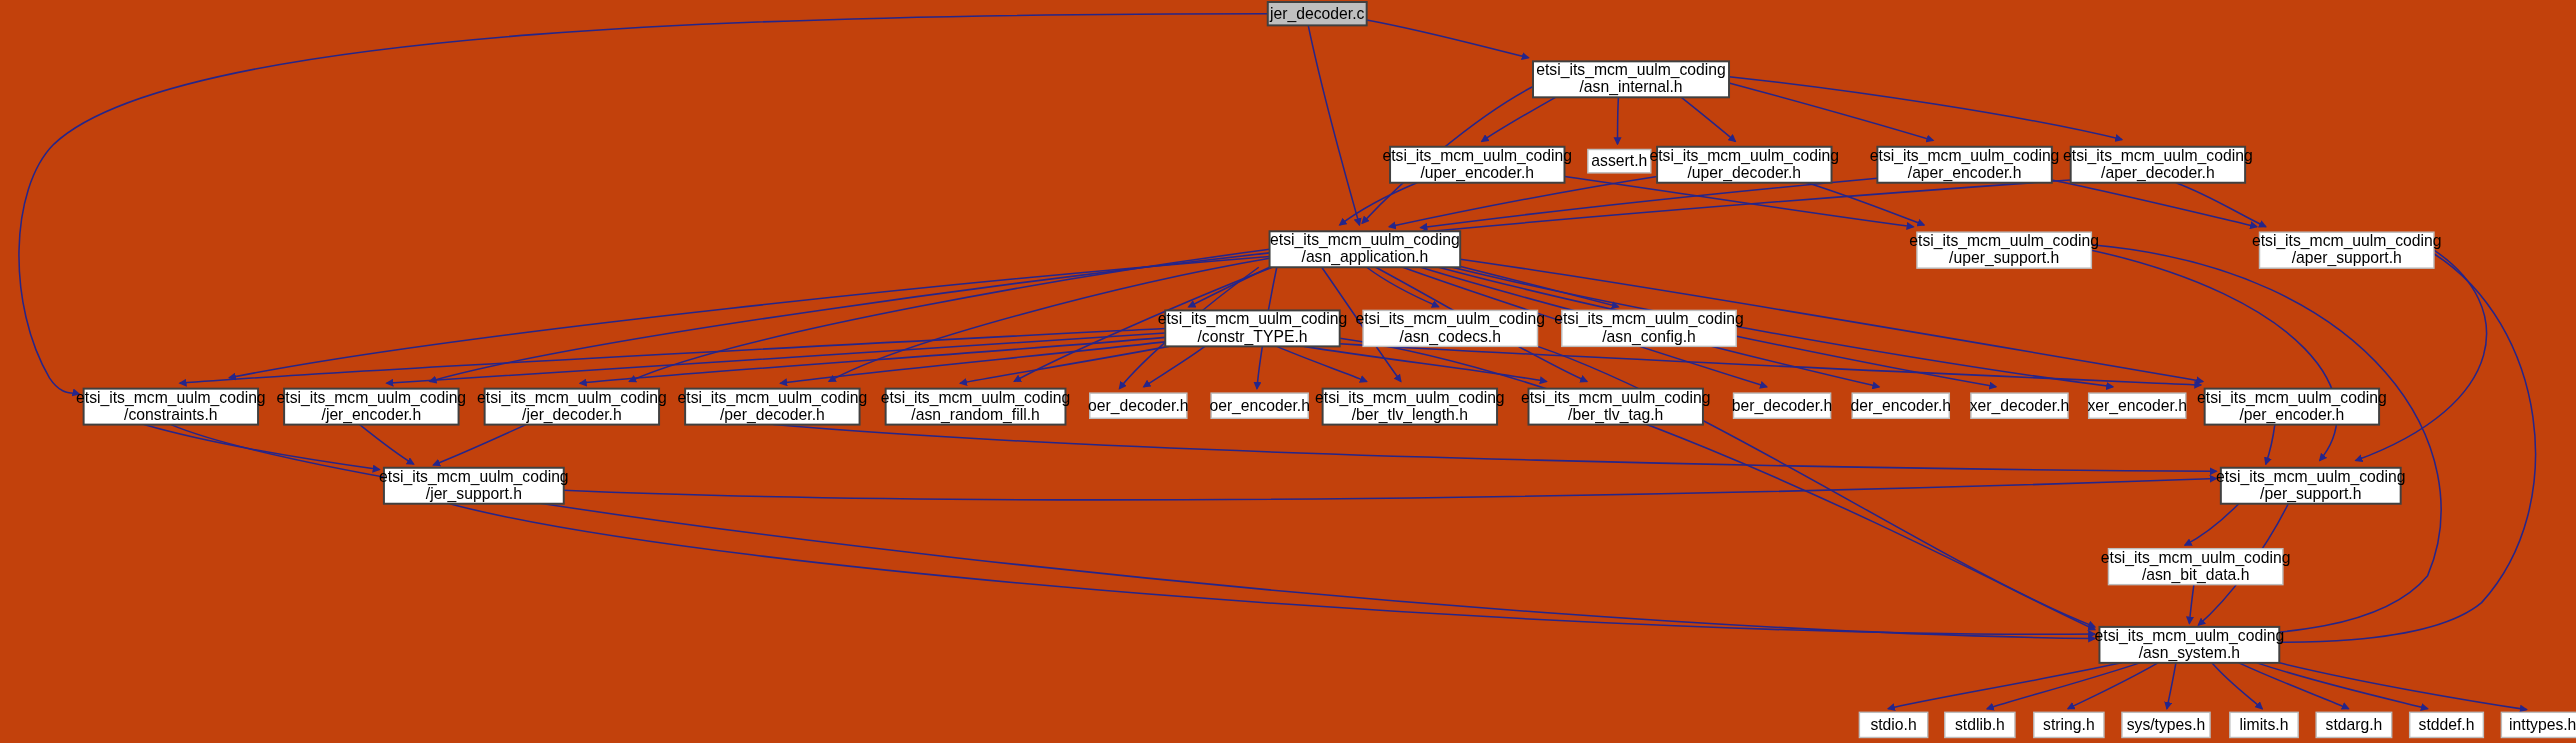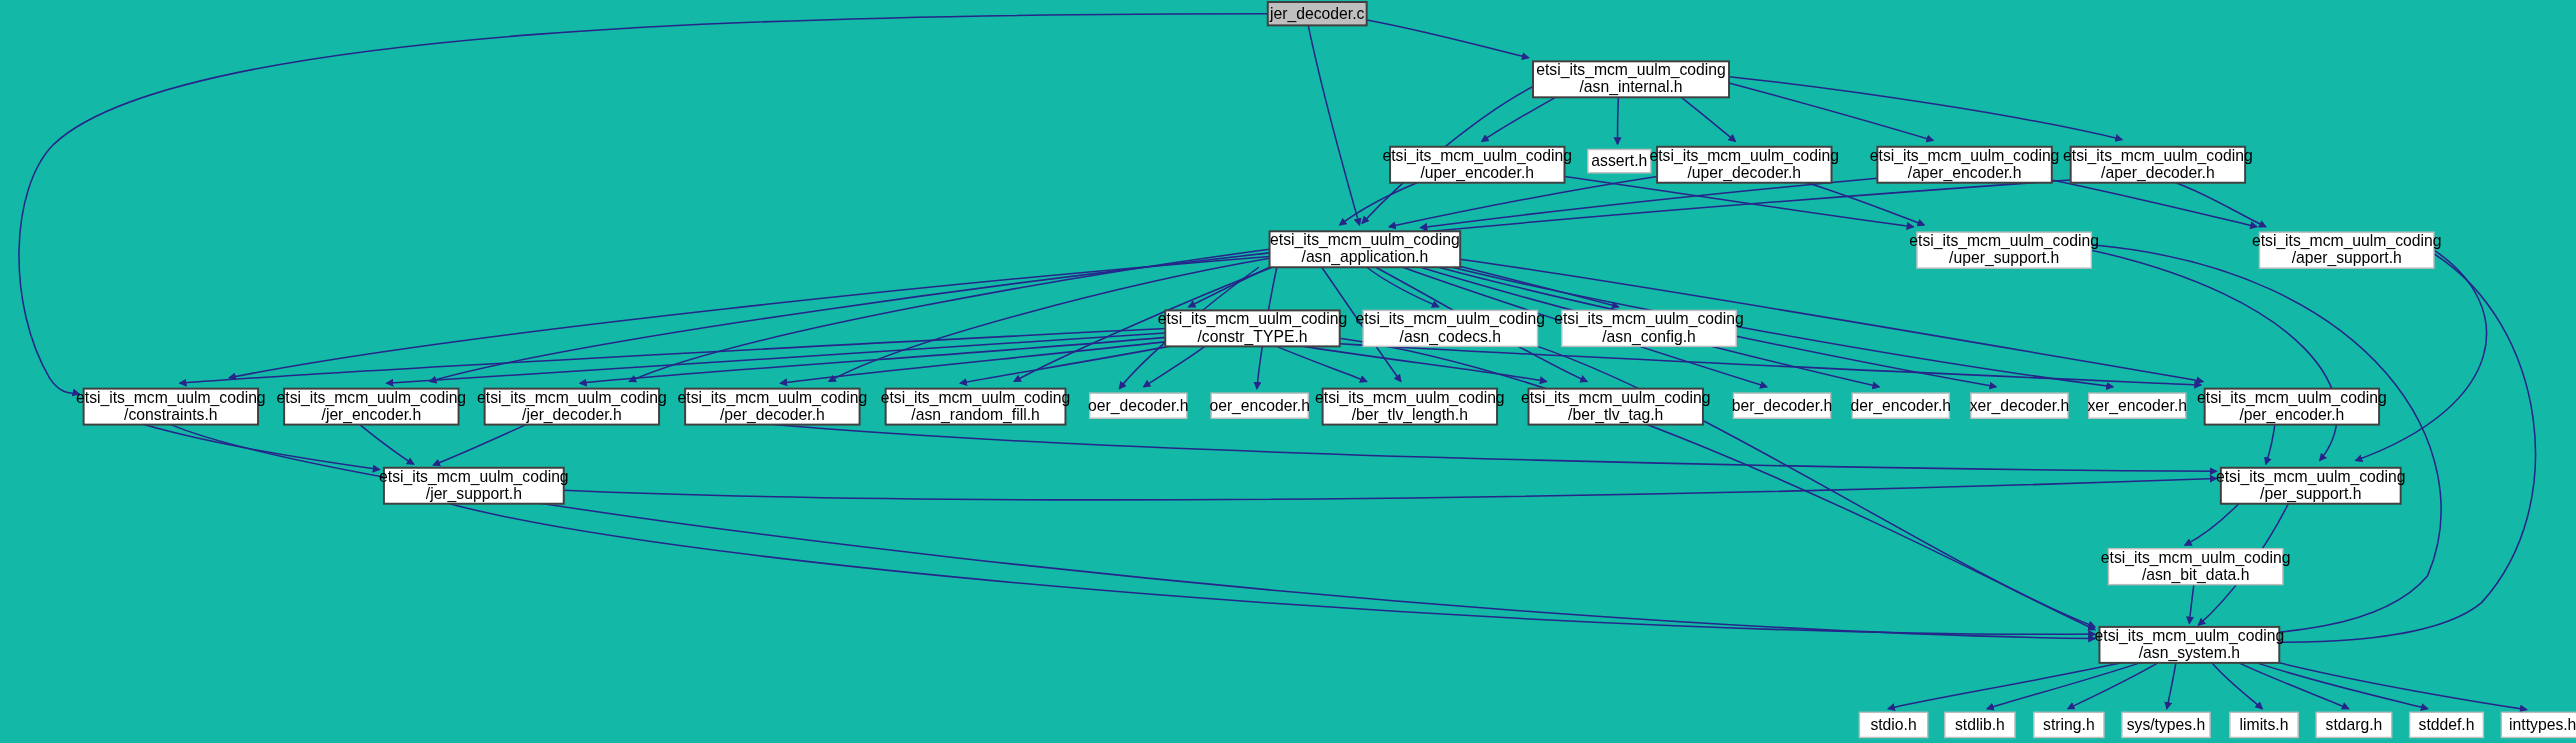--- a/index.html
+++ b/index.html
@@ -4,21 +4,21 @@
 <style>
   html, body {
     margin: 0;
     padding: 0;
     background: #ffffff;
   }
   #graph-root {
     position: relative;
     width: 2576px;
     height: 744px;
-    background: #14b8a6;
+    background: #c2410c;
     font-family: "Liberation Sans", sans-serif;
     overflow: hidden;
   }
   svg#graph-canvas {
     position: absolute;
     left: 0;
     top: 0;
     width: 2576px;
     height: 744px;
     display: block;

